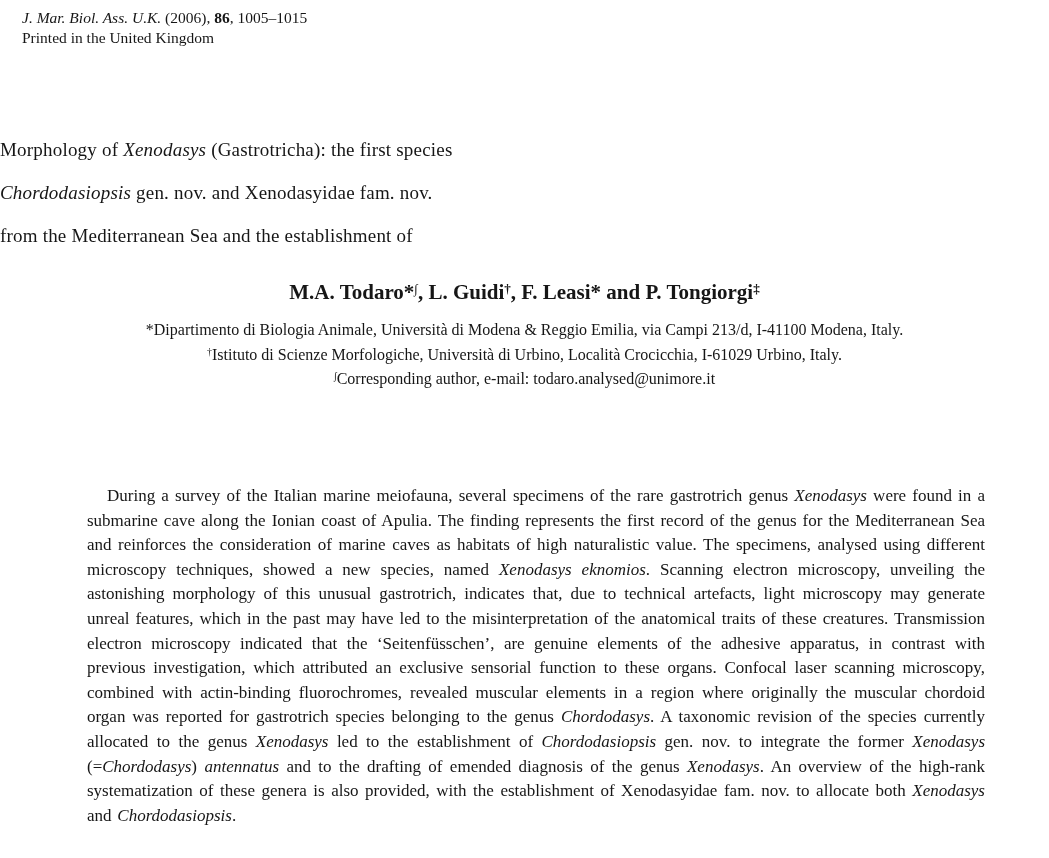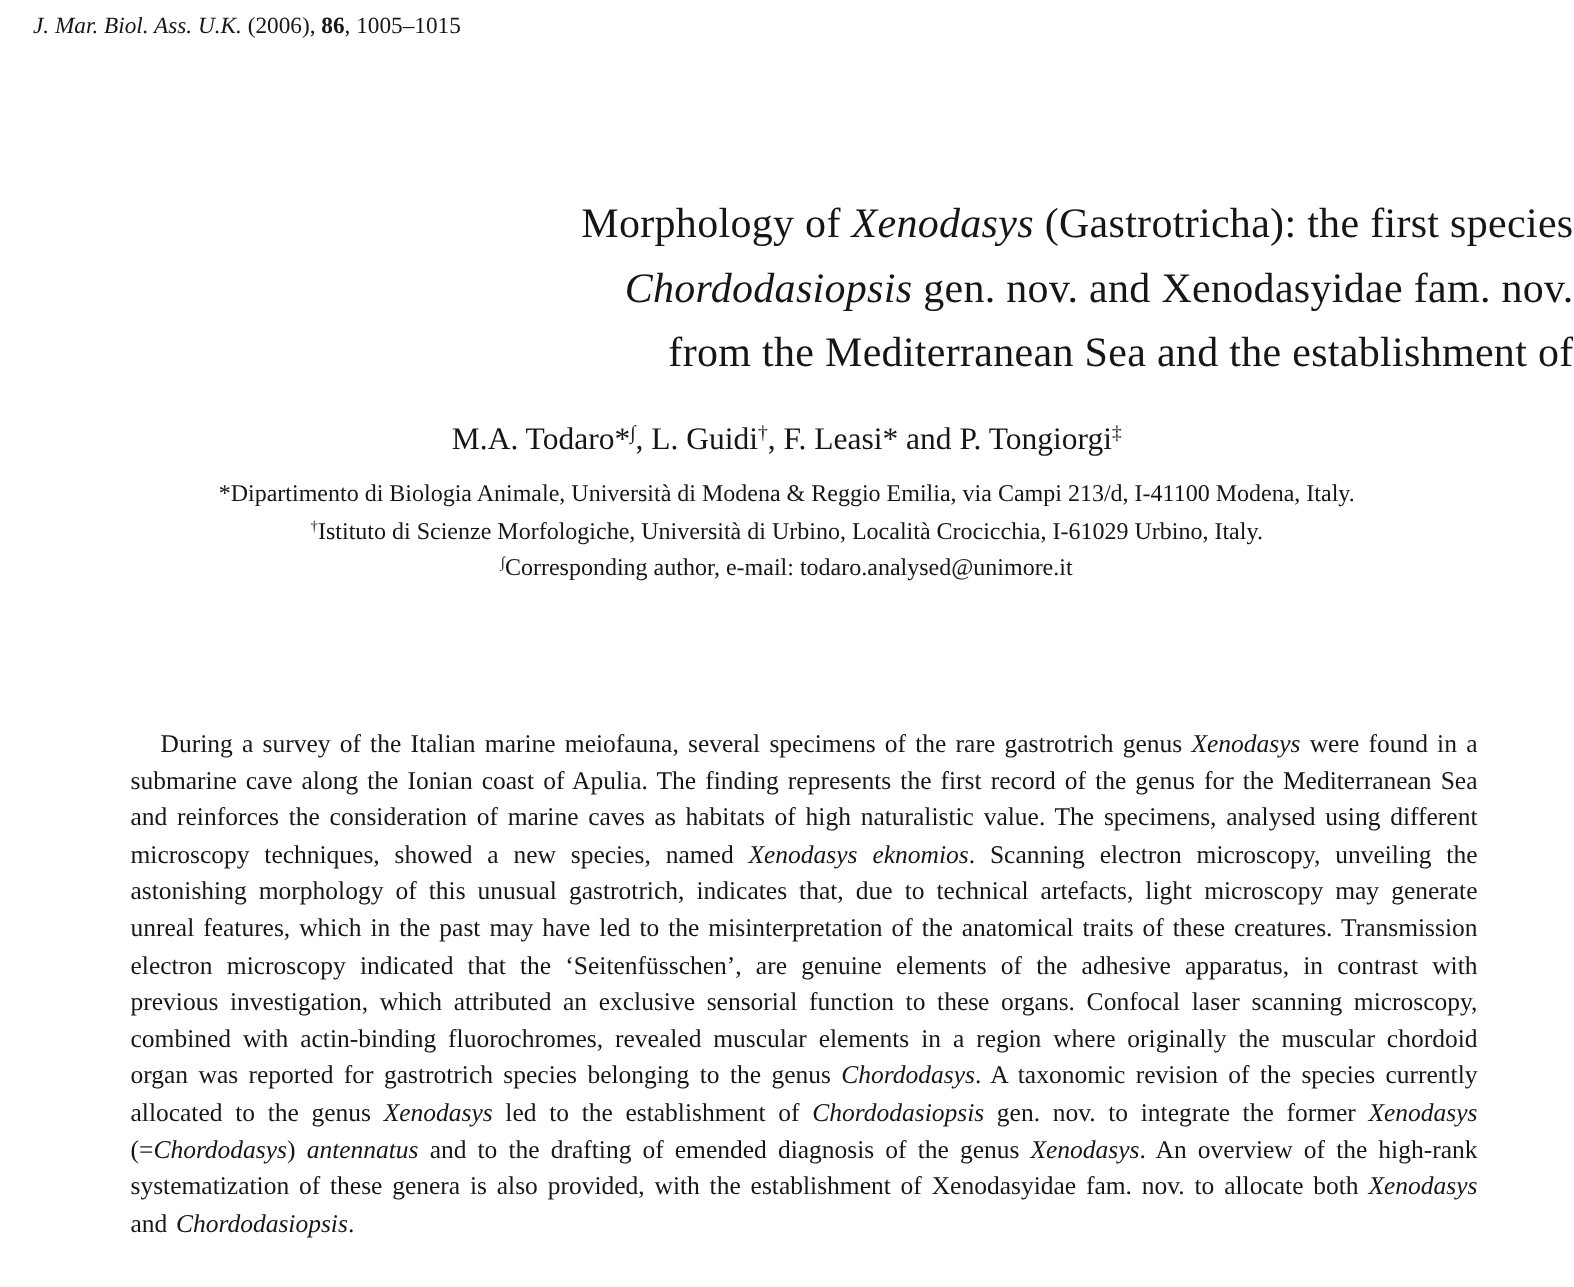--- a/index.html
+++ b/index.html
@@ -18,33 +18,34 @@
     top: 8px;
     font-size: 15.5px;
     line-height: 19.5px;
     white-space: nowrap;
   }
   .title {
     position: absolute;
     top: 128px;
     left: 0; right: 0;
     margin: 0;
-    text-align: right;
+    text-align: left;
     font-weight: normal;
-    font-size: 28px;
+    font-size: 19px;
     line-height: 43px;
     letter-spacing: 0.2px;
   }
   .authors {
     position: absolute;
     top: 279px;
     left: 0; right: 0;
     text-align: center;
     font-size: 21px;
     line-height: 26px;
+    font-weight: bold;
   }
   .affiliations {
     position: absolute;
     top: 318px;
     left: 0; right: 0;
     text-align: center;
     font-size: 16px;
     line-height: 24.5px;
     font-family: Liberation Serif, serif;
   }
@@ -65,20 +66,21 @@
   .seg-b { font-weight: bold; }
   .seg-sup { font-size: 0.62em; vertical-align: 0.5em; line-height: 0; }
 </style>
 </head>
 <body>
 
 <div class="page">
 
   <div class="journal-header">
     <div><span class="seg-i">J. Mar. Biol. Ass. U.K.</span><span> (2006), </span><span class="seg-b">86</span><span>, 1005–1015</span></div>
+    <div>Printed in the United Kingdom</div>
   </div>
 
   <h1 class="title">
     <div><span>Morphology of </span><span class="seg-i">Xenodasys</span><span> (Gastrotricha): the first species</span></div>
     <div><span class="seg-i">Chordodasiopsis</span><span> gen. nov. and Xenodasyidae fam. nov.</span></div>
     <div><span>from the Mediterranean Sea and the establishment of</span></div>
   </h1>
 
   <div class="authors"><span>M.A. Todaro*</span><span class="seg-sup">∫</span><span>, L. Guidi</span><span class="seg-sup">†</span><span>, F. Leasi* and P. Tongiorgi</span><span class="seg-sup">‡</span></div>
 

